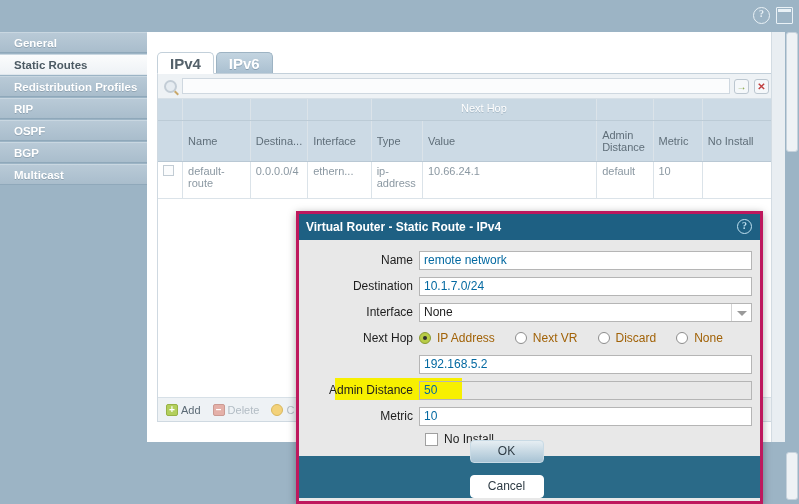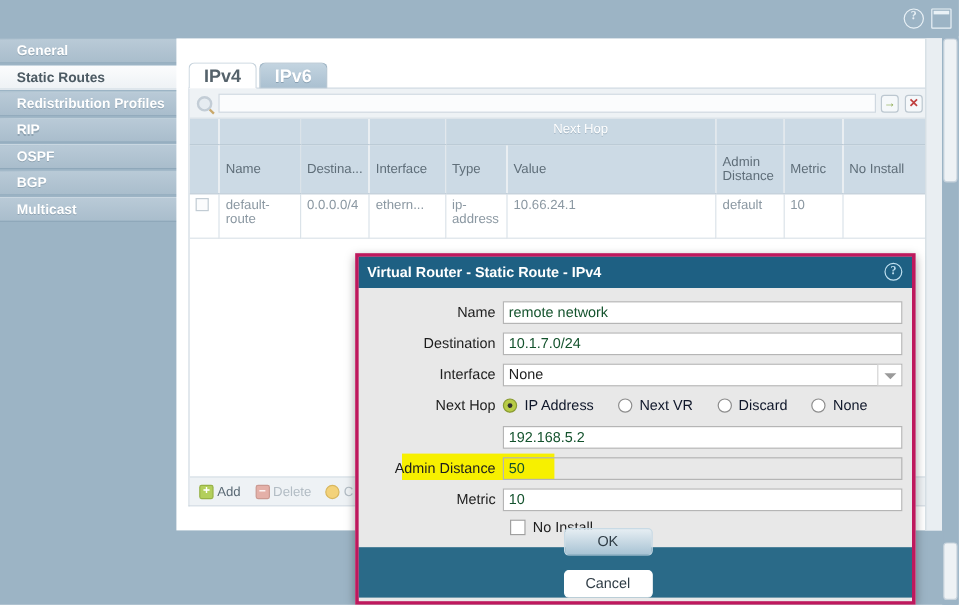--- a/index.html
+++ b/index.html
@@ -241,21 +241,21 @@
     position: relative;
   }
   .flabel {
     width: 112px; text-align: right; padding-right: 6px;
     font-size: 12px; color: #1d1d1d; box-sizing: border-box;
     position: relative; z-index: 2;
   }
   .finput {
     flex: 1; height: 19px;
     background: #ffffff; border: 1px solid #b5b5b5;
-    font-size: 12px; color: #14532d; padding: 0 4px;
+    font-size: 12px; color: #0369a1; padding: 0 4px;
     box-sizing: border-box; font-family: "Liberation Sans", sans-serif;
     position: relative; z-index: 2;
   }
   .finput.transparent { background: transparent; }
   .fselect {
     flex: 1; height: 19px; background: #ffffff; border: 1px solid #b5b5b5;
     font-size: 12px; color: #1d1d1d; padding: 0 4px; line-height: 17px;
     box-sizing: border-box; position: relative;
   }
   .sel-arrow {
@@ -272,21 +272,21 @@
   .radio {
     width: 12px; height: 12px; border-radius: 50%;
     border: 1px solid #8d8d8d; background: #ffffff;
     margin-right: 6px; box-sizing: border-box; position: relative;
   }
   .radio.on { background: #b8cc46; border-color: #8a9b33; }
   .radio.on::after {
     content: ""; position: absolute; left: 3px; top: 3px;
     width: 4px; height: 4px; border-radius: 50%; background: #303030;
   }
-  .radio-label { font-size: 12px; color: #0f172a; }
+  .radio-label { font-size: 12px; color: #a16207; }
 
   .highlight {
     position: absolute; left: 28px; top: -2px; width: 127px; height: 22px;
     background: #f7f000; z-index: 1;
   }
 
   .chk-row { display: flex; align-items: center; margin-left: 118px; margin-top: 2px; }
   .chkbox {
     width: 13px; height: 13px; border: 1px solid #a0a0a0; background: #ffffff;
     margin-right: 6px; box-sizing: border-box;

